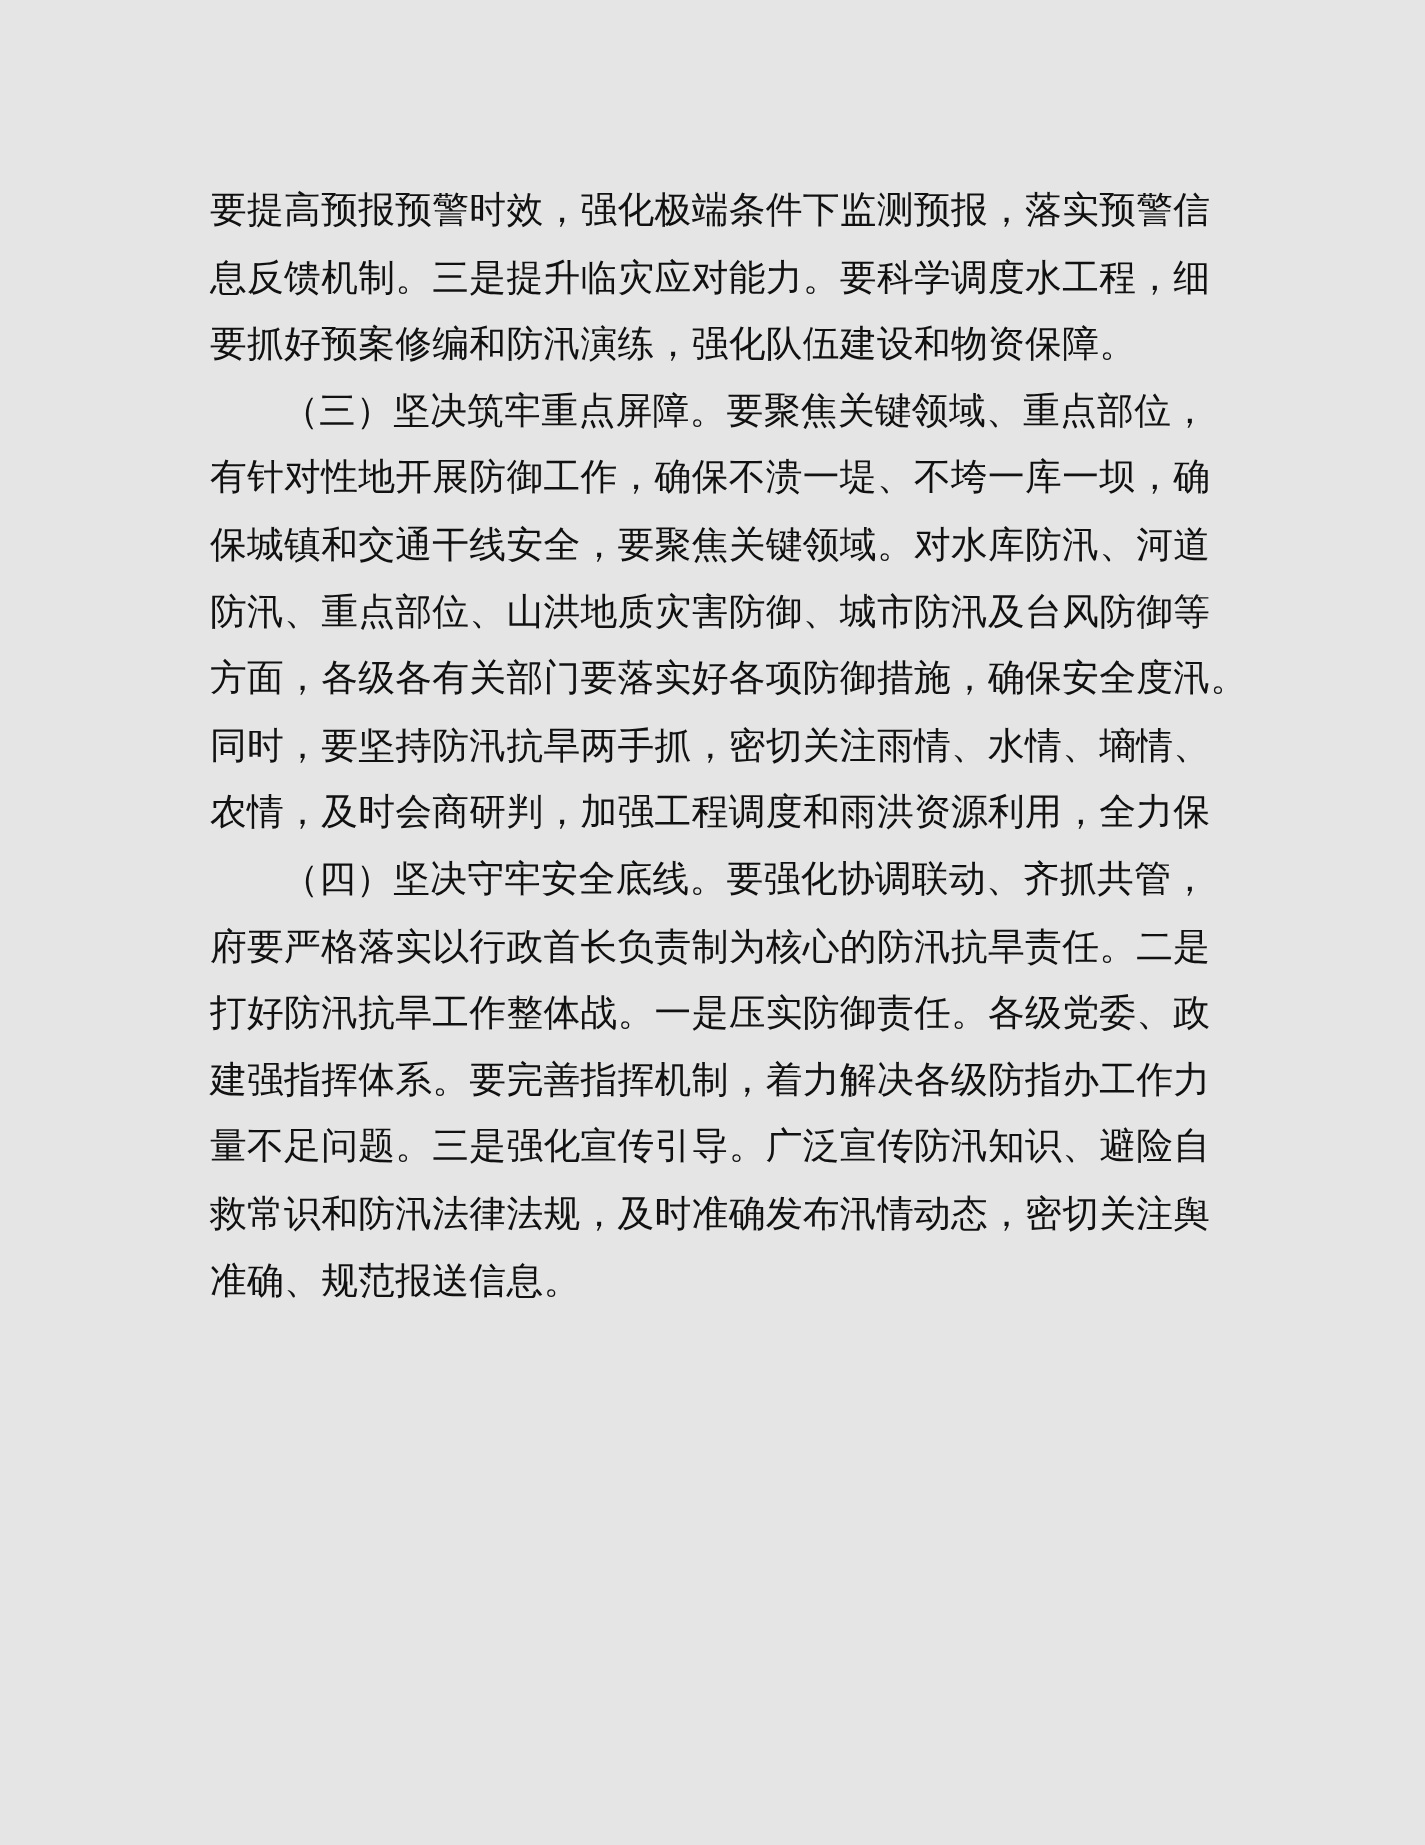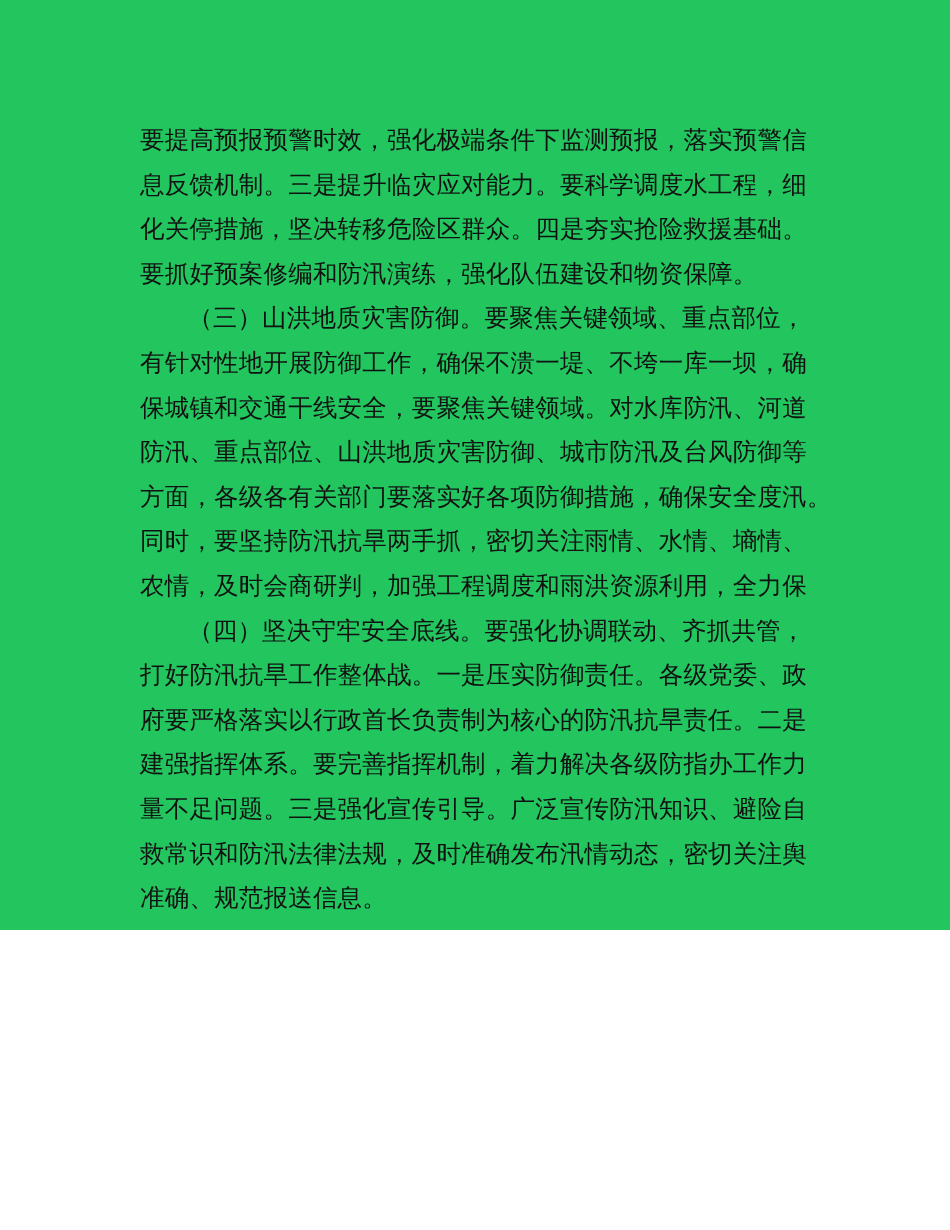--- a/index.html
+++ b/index.html
@@ -13,22 +13,22 @@
       position: relative;
       overflow: hidden;
       font-family: "DejaVu Sans", "Liberation Sans", sans-serif;
       color: #111111;
     }
     .page {
       position: absolute;
       left: 0;
       top: 0;
       width: 950px;
-      height: 930px;
-      background: #22c55e;
+      height: 1230px;
+      background: #e5e5e5;
     }
     .text-block {
       position: absolute;
       left: 140px;
       top: 118px;
       width: 700px;
     }
     .line {
       display: block;
       height: 44.6px;
@@ -43,38 +43,37 @@
   </style>
 </head>
 <body>
 
 <div class="page">
   <div class="text-block">
 
     <div>
       <span class="line">要提高预报预警时效，强化极端条件下监测预报，落实预警信</span>
       <span class="line">息反馈机制。三是提升临灾应对能力。要科学调度水工程，细</span>
-      <span class="line">化关停措施，坚决转移危险区群众。四是夯实抢险救援基础。</span>
       <span class="line">要抓好预案修编和防汛演练，强化队伍建设和物资保障。</span>
     </div>
 
     <div>
-      <span class="line indent">（三）山洪地质灾害防御。要聚焦关键领域、重点部位，</span>
+      <span class="line indent">（三）坚决筑牢重点屏障。要聚焦关键领域、重点部位，</span>
       <span class="line">有针对性地开展防御工作，确保不溃一堤、不垮一库一坝，确</span>
       <span class="line">保城镇和交通干线安全，要聚焦关键领域。对水库防汛、河道</span>
       <span class="line">防汛、重点部位、山洪地质灾害防御、城市防汛及台风防御等</span>
       <span class="line">方面，各级各有关部门要落实好各项防御措施，确保安全度汛。</span>
       <span class="line">同时，要坚持防汛抗旱两手抓，密切关注雨情、水情、墒情、</span>
       <span class="line">农情，及时会商研判，加强工程调度和雨洪资源利用，全力保</span>
     </div>
 
     <div>
       <span class="line indent">（四）坚决守牢安全底线。要强化协调联动、齐抓共管，</span>
+      <span class="line">府要严格落实以行政首长负责制为核心的防汛抗旱责任。二是</span>
       <span class="line">打好防汛抗旱工作整体战。一是压实防御责任。各级党委、政</span>
-      <span class="line">府要严格落实以行政首长负责制为核心的防汛抗旱责任。二是</span>
       <span class="line">建强指挥体系。要完善指挥机制，着力解决各级防指办工作力</span>
       <span class="line">量不足问题。三是强化宣传引导。广泛宣传防汛知识、避险自</span>
       <span class="line">救常识和防汛法律法规，及时准确发布汛情动态，密切关注舆</span>
       <span class="line">准确、规范报送信息。</span>
     </div>
 
   </div>
 </div>
 
 </body></html>

